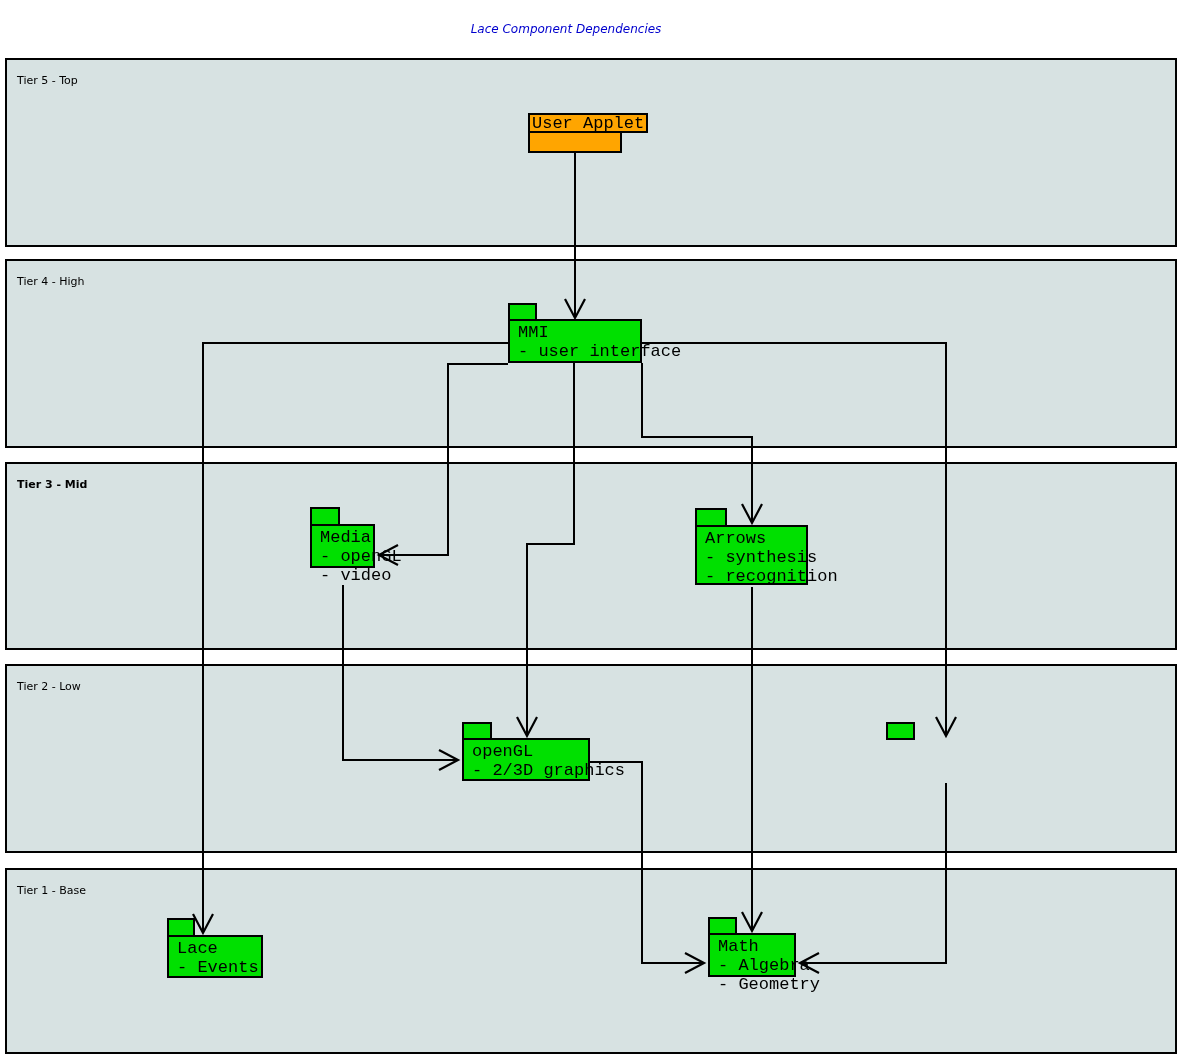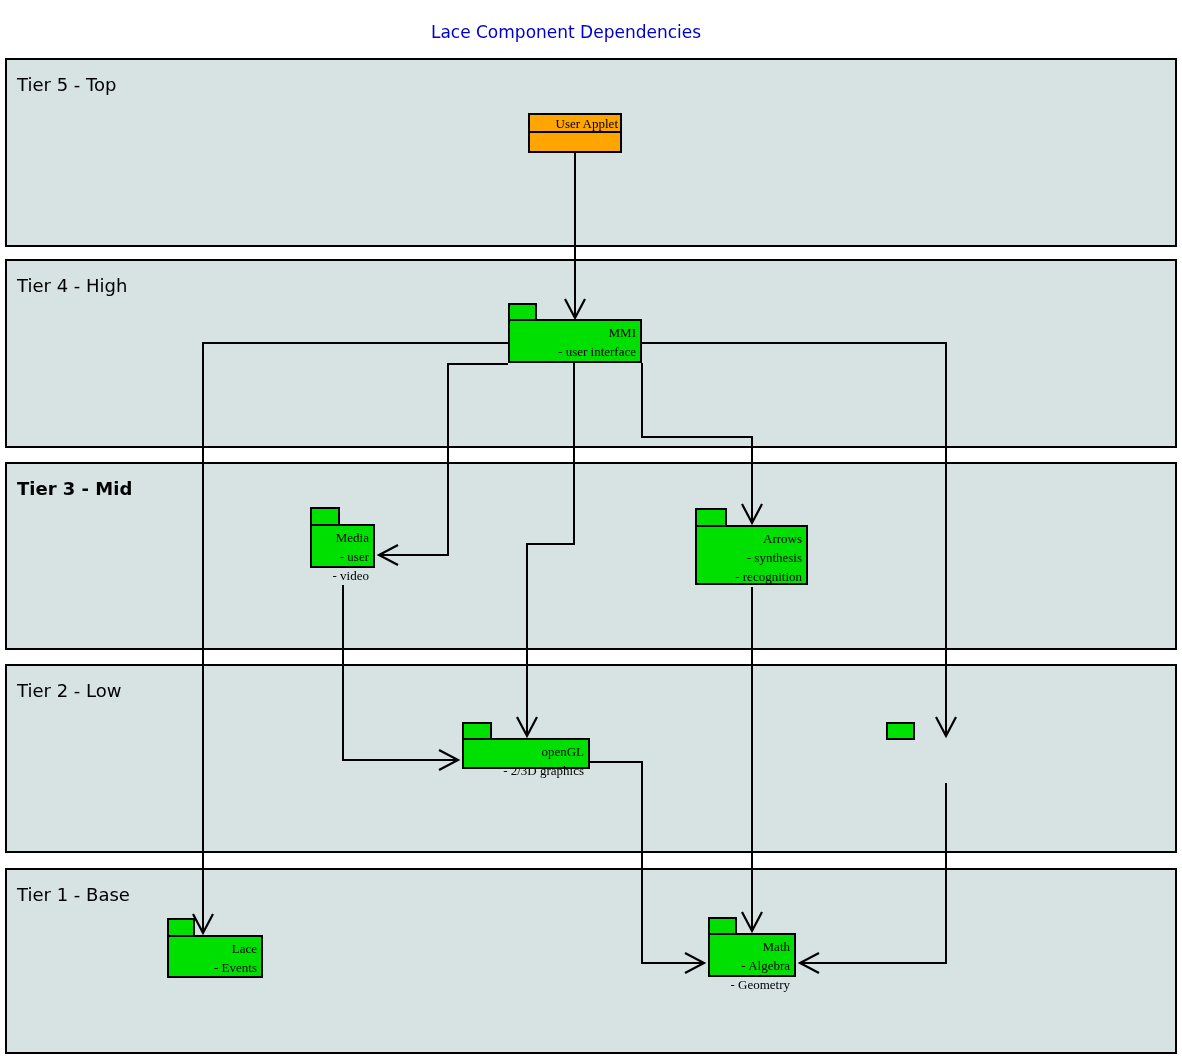--- a/index.html
+++ b/index.html
@@ -12,48 +12,48 @@
   html,body{background:#ffffff;}
   body{
     position:relative;
     width:1182px;height:1056px;
     font-family:"DejaVu Sans","Liberation Sans",sans-serif;
     color:#000;
     overflow:hidden;
   }
   .title{
     position:absolute;top:22px;left:566px;transform:translateX(-50%);
-    font-size:17px;color:var(--title_color);white-space:nowrap;
+    font-size:12px;color:var(--title_color);white-space:nowrap;font-style:italic;
   }
   .note{
     position:absolute;top:202px;right:30px;
     font-size:13.5px;white-space:nowrap;
   }
   .tier{
     position:absolute;left:5px;width:1172px;
     background:var(--tier_bg);
     border:2px solid #000;
   }
   .tier-label{
     position:absolute;left:10px;top:14px;
-    font-size:18px;white-space:nowrap;
+    font-size:11px;white-space:nowrap;
   }
   svg.wires{position:absolute;left:0;top:0;pointer-events:none;}
-  .pkg{position:absolute;font-family:Liberation Serif, serif;font-size:13px;text-align:right;}
+  .pkg{position:absolute;font-family:Liberation Mono, monospace;font-size:17px;}
   .pkg .tab{
     background:var(--component);
     border:2px solid #000;
     margin-bottom:-2px;
     position:relative;z-index:2;
   }
   .pkg .body{
     background:var(--component);
     border:2px solid #000;
     position:relative;z-index:1;
-    padding:2px 4px 0 16px;
+    padding:2px 4px 0 8px;
     line-height:19px;
     white-space:nowrap;
   }
   .pkg.applet .tab{
     background:var(--applet);
     padding:0 2px;line-height:18px;white-space:nowrap;
   }
   .pkg.applet .body{background:var(--applet);padding:0;}
 </style>
 </head>
@@ -110,37 +110,37 @@
   <div class="body" style="width:134px;height:44px;">
     <div>MMI</div>
     <div>- user interface</div>
   </div>
 </div>
 
 <div class="pkg" style="left:310px;top:507px;">
   <div class="tab" style="width:30px;height:19px;"></div>
   <div class="body" style="width:65px;height:44px;">
     <div>Media</div>
-    <div>- user</div>
+    <div>- openGL</div>
     <div>- video</div>
   </div>
 </div>
 
 <div class="pkg" style="left:695px;top:508px;">
   <div class="tab" style="width:32px;height:19px;"></div>
   <div class="body" style="width:113px;height:60px;">
     <div>Arrows</div>
     <div>- synthesis</div>
     <div>- recognition</div>
   </div>
 </div>
 
 <div class="pkg" style="left:462px;top:722px;">
   <div class="tab" style="width:30px;height:18px;"></div>
-  <div class="body" style="width:128px;height:31px;">
+  <div class="body" style="width:128px;height:43px;">
     <div>openGL</div>
     <div>- 2/3D graphics</div>
   </div>
 </div>
 
 <div class="pkg" style="left:886px;top:722px;">
   <div class="tab" style="width:29px;height:18px;"></div>
 </div>
 
 <div class="pkg" style="left:167px;top:918px;">

